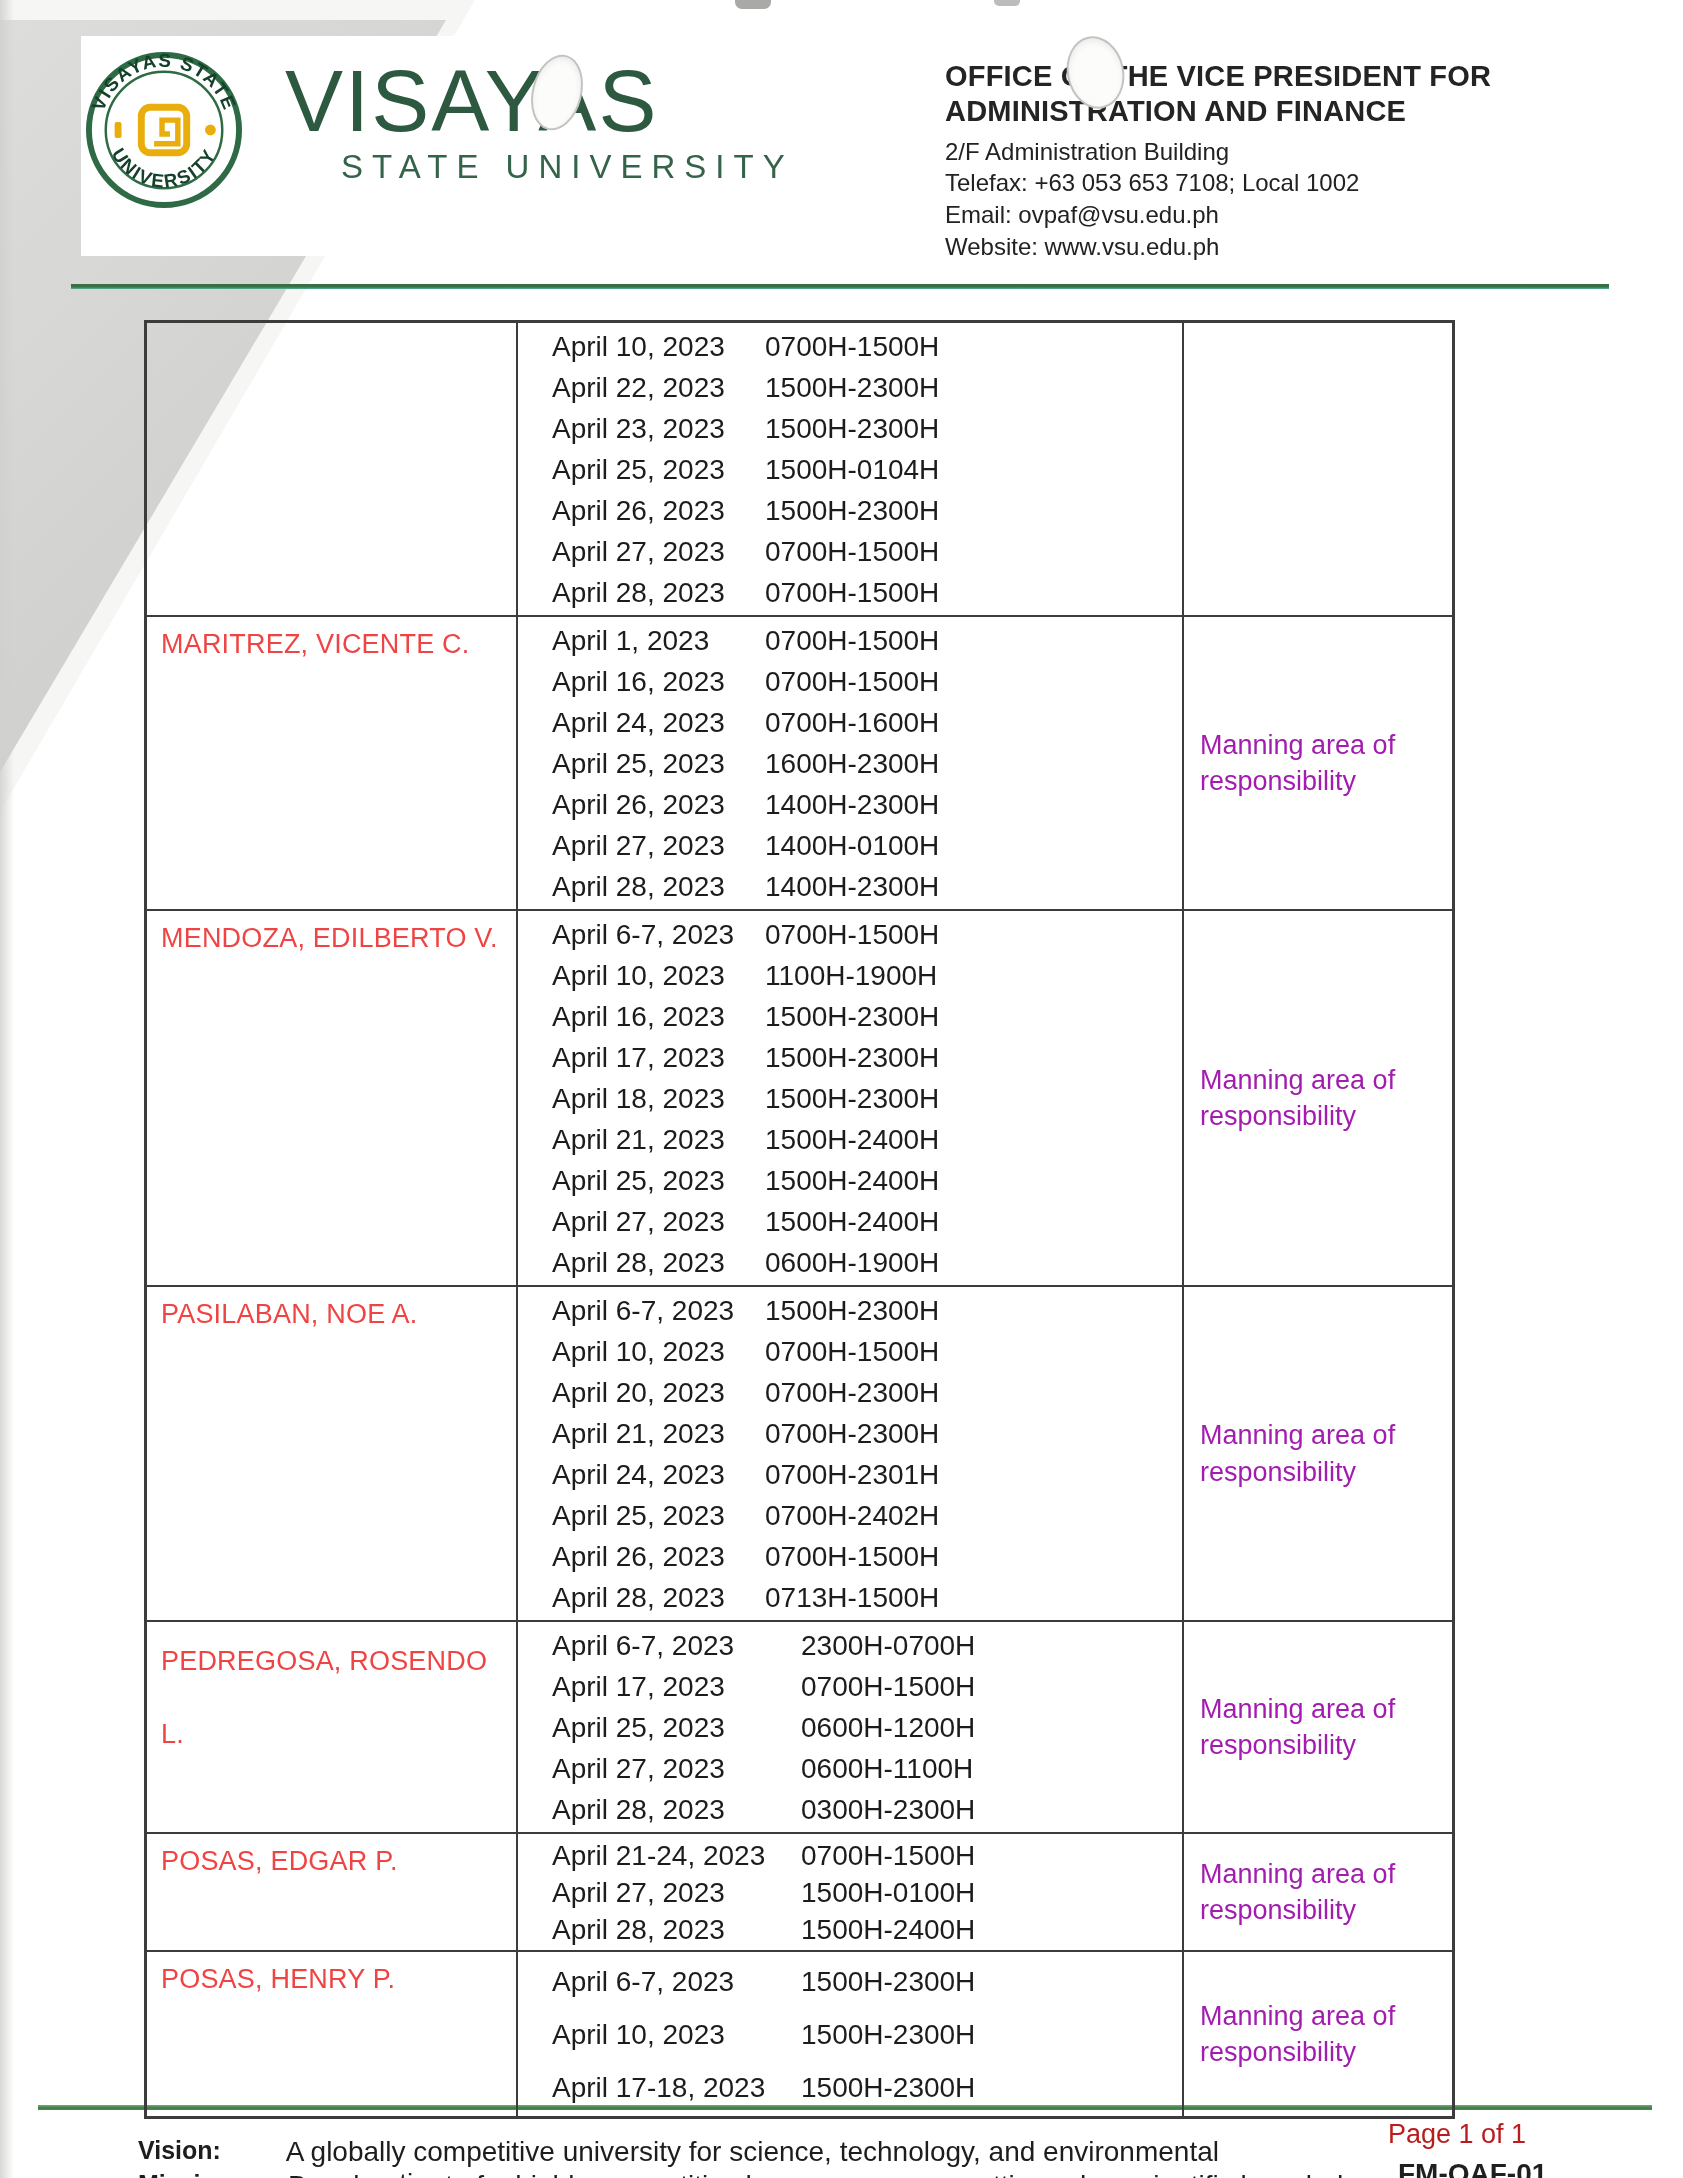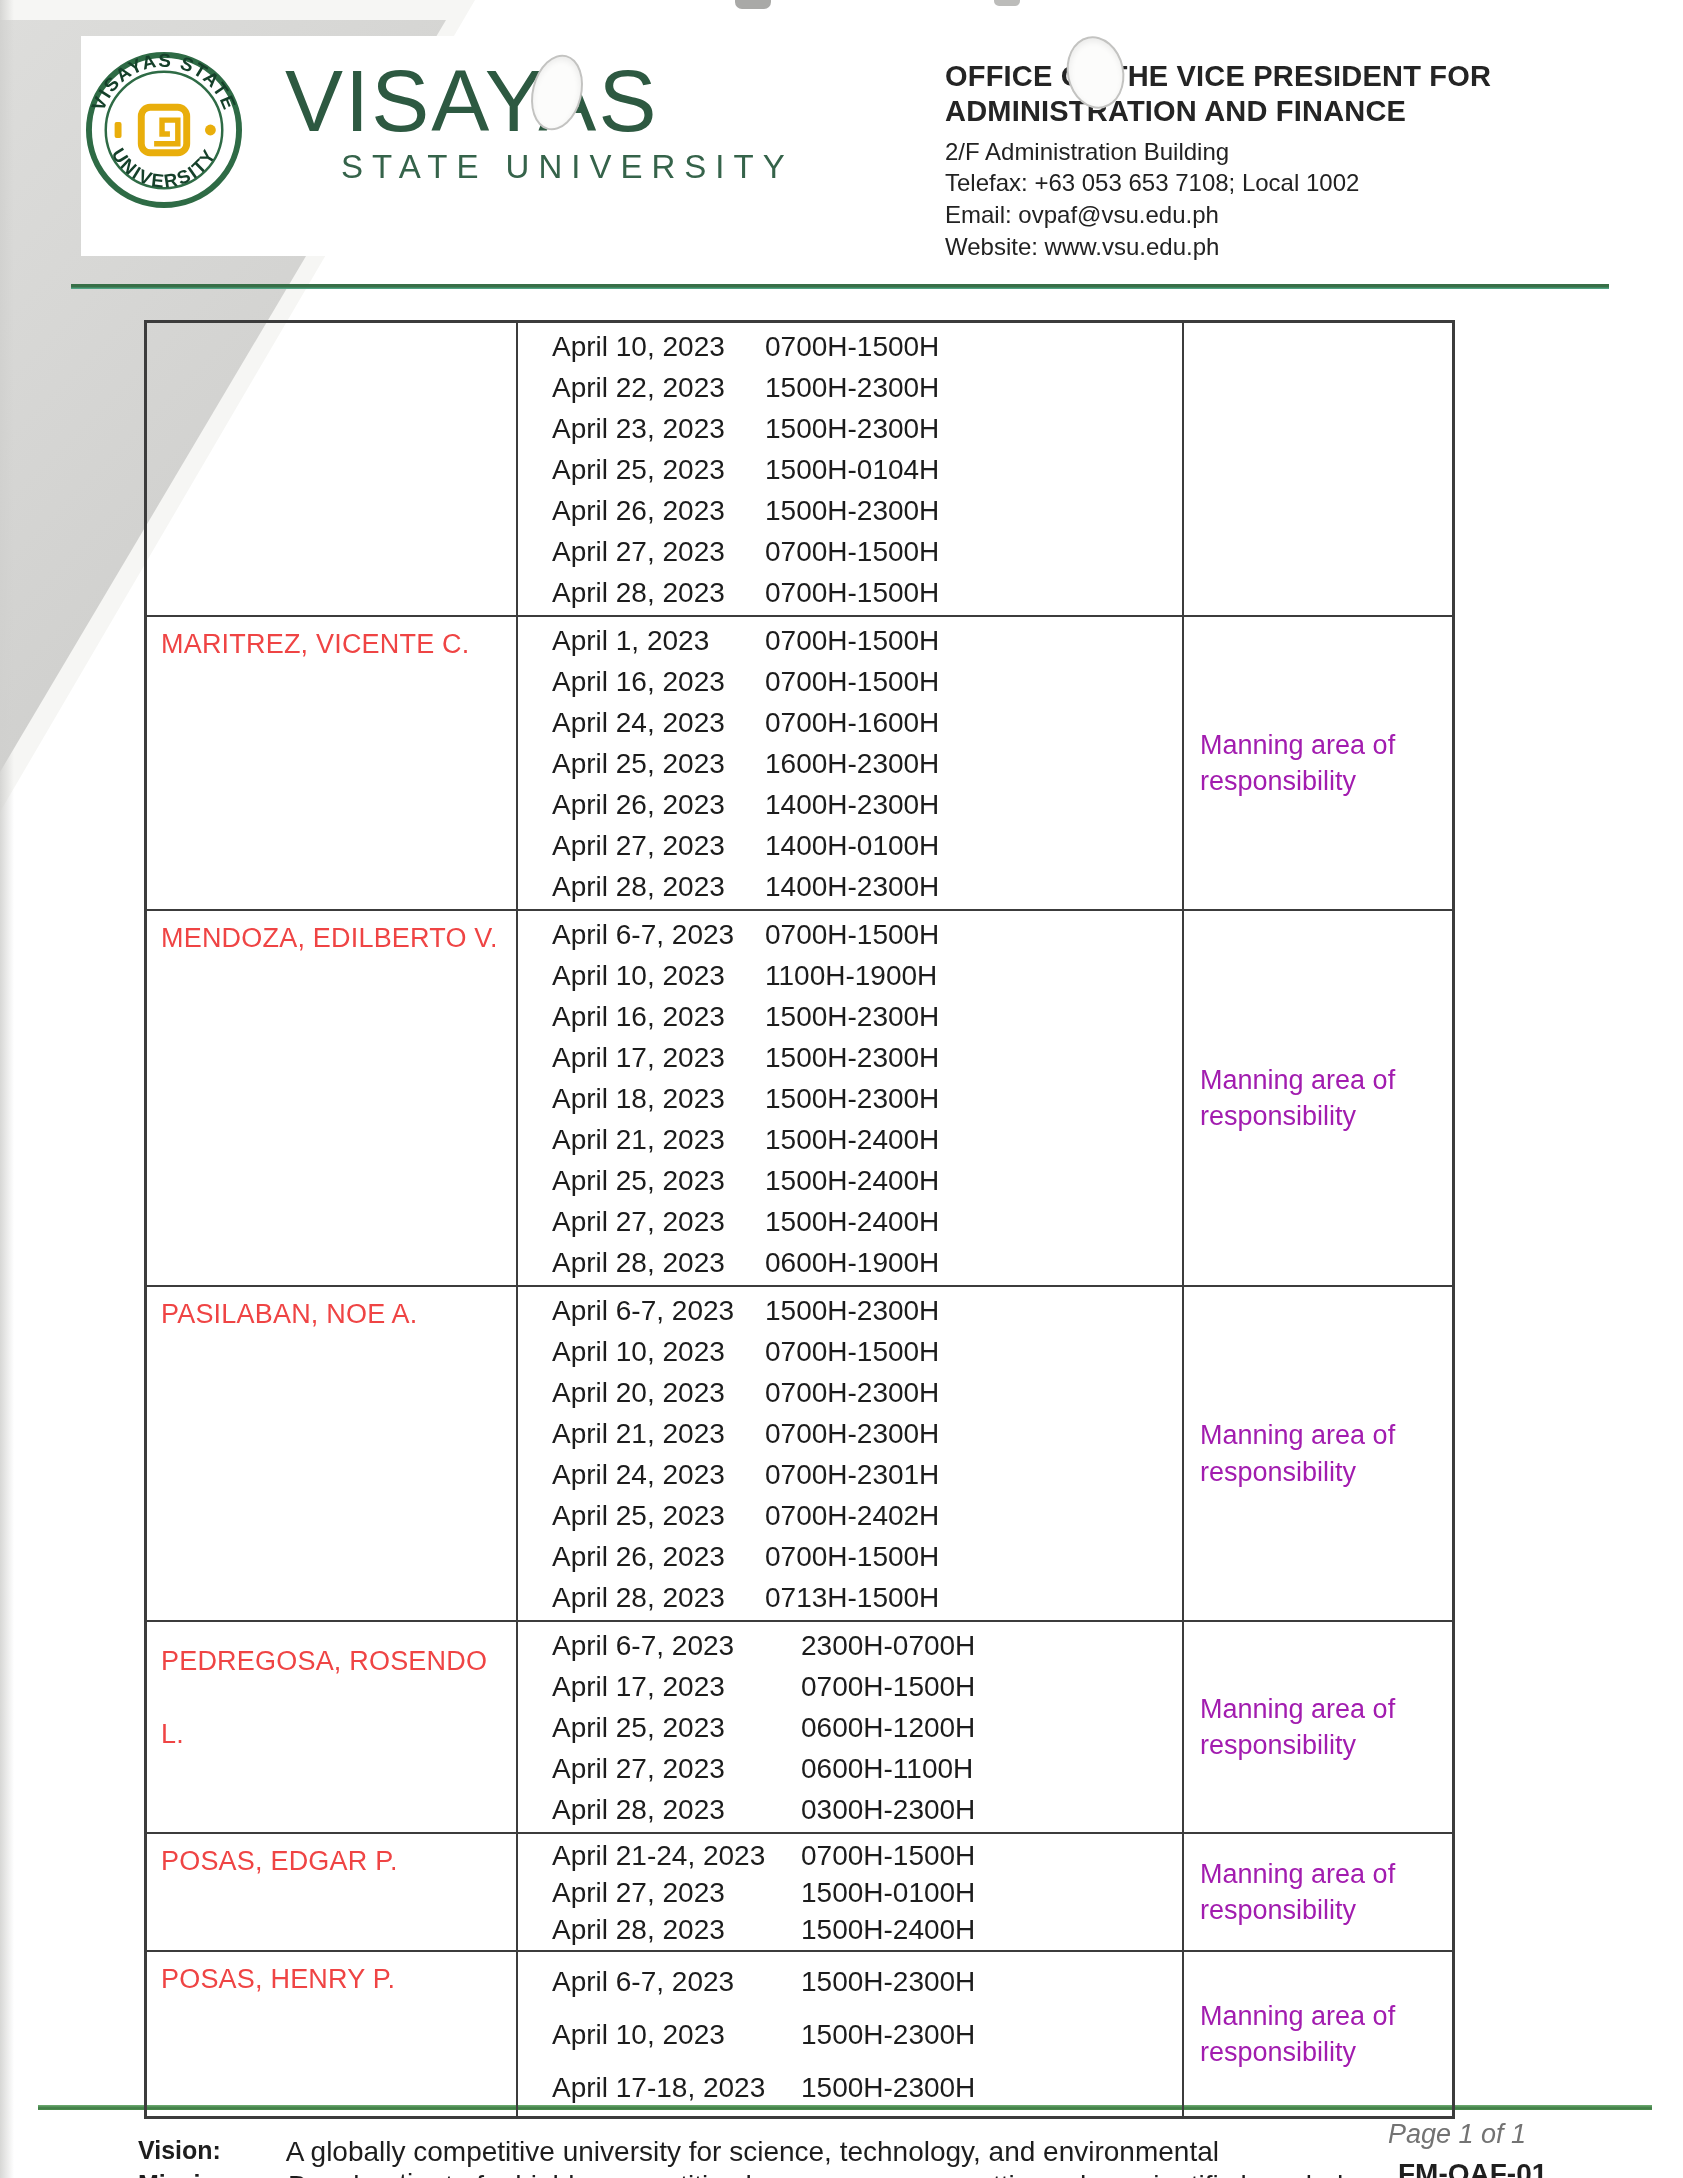--- a/index.html
+++ b/index.html
@@ -84,22 +84,22 @@
   .block:nth-child(n+5) .sched-line { grid-template-columns:249px auto; }
   .block:nth-child(6) .sched-line { height:37px; }
   .block:nth-child(7) .sched-line { height:53px; }
 
   
   .footer-rule {
     position:absolute; left:38px; top:2105px; width:1614px; height:5px; z-index:2;
     background:linear-gradient(to bottom,#6fae72 0%,#3e7b46 60%,#4f9150 100%);
   }
   .page-number {
-    position:absolute; left:1388px; top:2119px; font-size:27px; font-style:italic;
-    color:#737373; z-index:3;
+    position:absolute; left:1388px; top:2119px; font-size:27px; 
+    color:#b91c1c; z-index:3;
   }
   .form-code {
     position:absolute; left:1398px; top:2158px; font-size:28px; font-weight:bold;
     color:#1f1f1f; z-index:3;
   }
   .vm-row { position:absolute; left:138px; width:1238px; display:flex; z-index:3; }
   .vm-row.vision { top:2136px; }
   .vm-row.mission { top:2170px; }
   .vm-label { width:150px; font-weight:bold; font-size:25px; color:#1d1d1d; }
   .vm-text { font-size:28px; color:#1d1d1d; }

